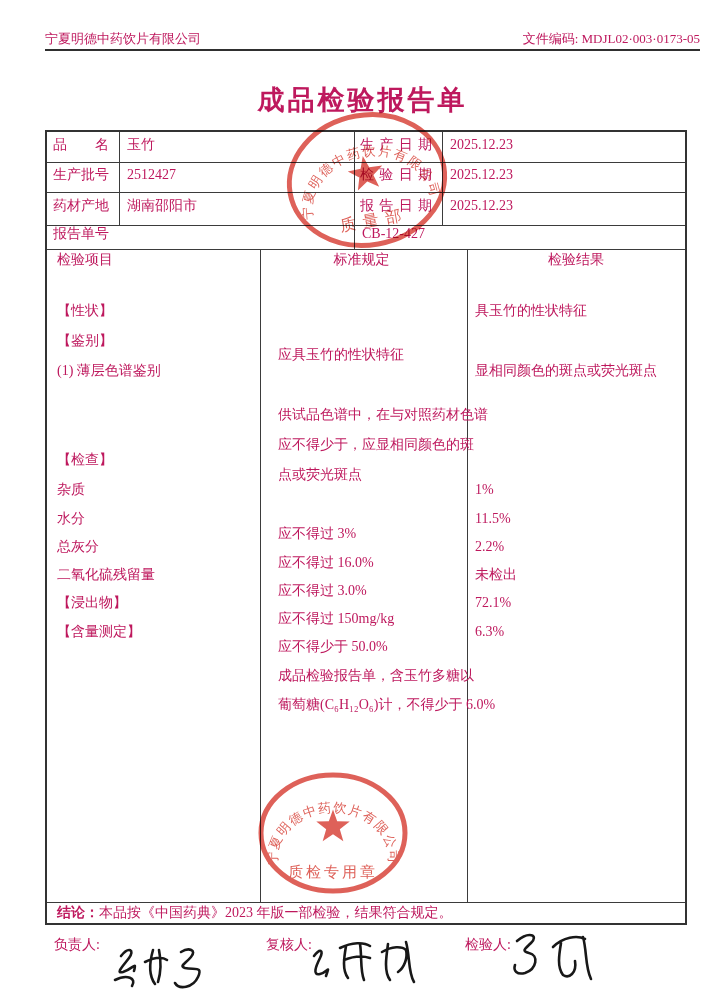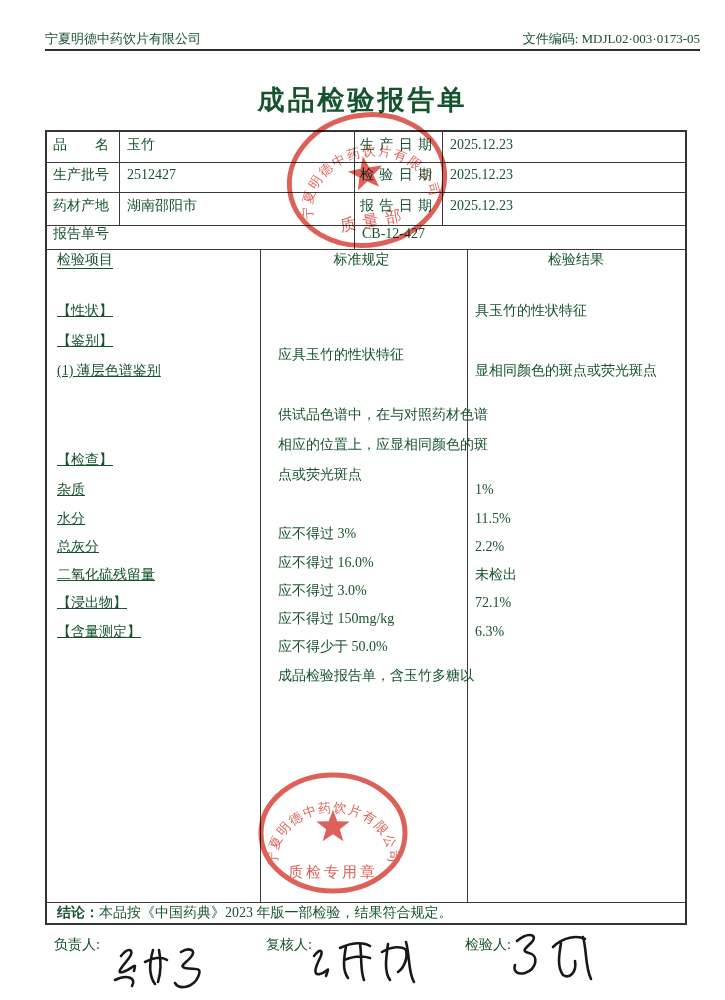--- a/index.html
+++ b/index.html
@@ -1,36 +1,36 @@
 <!DOCTYPE html>
 <html><head>
 <meta charset="utf-8">
 <style>
   html,body{margin:0;padding:0;background:#e8e8e8;}
   .page{
     position:relative;width:725px;height:1000px;margin:0 auto;
     background:#ffffff;overflow:hidden;
     font-family:"Liberation Serif","DejaVu Serif",serif;
-    color:#14532d;
+    color:#be185d;
   }
   .abs{position:absolute;white-space:nowrap;}
   
   .company{left:45px;top:30px;font-size:13px;}
   .doccode{right:25px;top:30px;font-size:13px;}
   .header-rule{left:45px;top:49px;width:655px;height:2px;background:#2f2f2f;}
   .doc-title{left:0;top:82px;width:725px;text-align:center;font-size:27px;font-weight:bold;letter-spacing:3px;}
   
   .frame{position:absolute;left:45px;top:130px;width:642px;height:795px;border:2px solid #333;box-sizing:border-box;}
   .hline{position:absolute;height:1px;background:#3b3b3b;left:0;width:638px;}
   .vline{position:absolute;width:1px;background:#3b3b3b;}
   
   .cell{position:absolute;font-size:14px;line-height:20px;white-space:nowrap;}
   .jlabel{text-align:justify;text-align-last:justify;white-space:normal;}
   
-  .c1{left:57px;text-decoration:underline;}
+  .c1{left:57px;}
   .c2{left:278px;margin-top:44px;}
   .c3{left:475px;}
   .colhead{text-underline-offset:4px;}
   .ch2{left:258px;width:207px;text-align:center;}
   .ch3{left:465px;width:222px;text-align:center;}
   .concl-label{font-weight:bold;}
   
   .stamp{position:absolute;opacity:.85;mix-blend-mode:multiply;pointer-events:none;}
   .stamp text{font-family:"Liberation Serif","DejaVu Serif",serif;}
   
@@ -84,21 +84,21 @@
   <div class="cell ch3 colhead" style="top:250px">检验结果</div>
 
   <div class="cell c1" style="top:301px">【性状】</div>
   <div class="cell c2" style="top:301px">应具玉竹的性状特征</div>
   <div class="cell c3" style="top:301px">具玉竹的性状特征</div>
 
   <div class="cell c1" style="top:331px">【鉴别】</div>
 
   <div class="cell c1" style="top:361px">(1) 薄层色谱鉴别</div>
   <div class="cell c2" style="top:361px">供试品色谱中，在与对照药材色谱</div>
-  <div class="cell c2" style="top:391px">相应的位置上，应显相同颜色的斑</div>
+  <div class="cell c2" style="top:391px">应不得少于，应显相同颜色的斑</div>
   <div class="cell c2" style="top:421px">点或荧光斑点</div>
   <div class="cell c3" style="top:361px">显相同颜色的斑点或荧光斑点</div>
 
   <div class="cell c1" style="top:450px">【检查】</div>
 
   <div class="cell c1" style="top:480px">杂质</div>
   <div class="cell c2" style="top:480px">应不得过 3%</div>
   <div class="cell c3" style="top:480px">1%</div>
 
   <div class="cell c1" style="top:509px">水分</div>
@@ -112,20 +112,21 @@
   <div class="cell c1" style="top:565px">二氧化硫残留量</div>
   <div class="cell c2" style="top:565px">应不得过 150mg/kg</div>
   <div class="cell c3" style="top:565px">未检出</div>
 
   <div class="cell c1" style="top:593px">【浸出物】</div>
   <div class="cell c2" style="top:593px">应不得少于 50.0%</div>
   <div class="cell c3" style="top:593px">72.1%</div>
 
   <div class="cell c1" style="top:622px">【含量测定】</div>
   <div class="cell c2" style="top:622px">成品检验报告单，含玉竹多糖以</div>
+  <div class="cell c2" style="top:651px">葡萄糖(C₆H₁₂O₆)计，不得少于 6.0%</div>
   <div class="cell c3" style="top:622px">6.3%</div>
 
   <div class="cell" style="left:57px;top:903px">
     <span class="concl-label">结论：</span><span>本品按《中国药典》2023 年版一部检验，结果符合规定。</span>
   </div>
 
   <div class="cell signer" style="left:54px;top:935px">负责人:</div>
   <div class="cell signer" style="left:266px;top:935px">复核人:</div>
   <div class="cell signer" style="left:465px;top:935px">检验人:</div>
 

